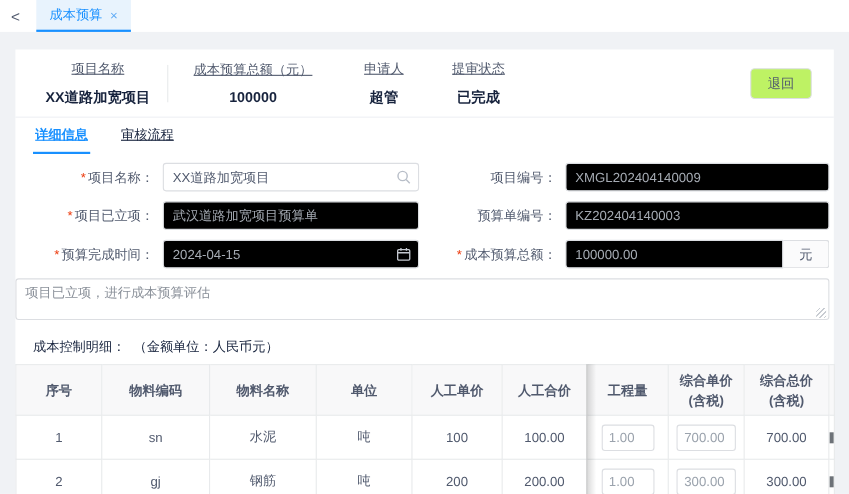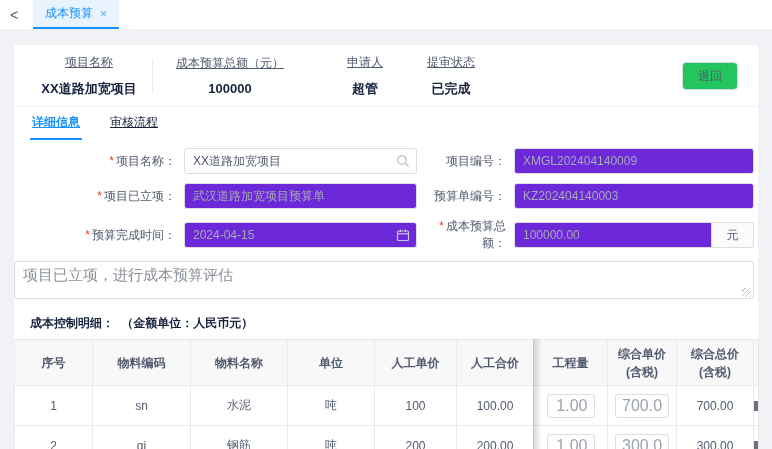--- a/index.html
+++ b/index.html
@@ -17,62 +17,62 @@
   .card { background:#fff; width:744px; height:410px; position:relative; }
 
   
   .summary { position:relative; height:62px; display:flex; align-items:center; padding:0 20px 0 16px; border-bottom:1px solid #eef0f4; }
   .sum-field { text-align:center; }
   .sum-label { font-size:12px; color:#515a6e; margin-bottom:9px;text-decoration:underline; }
   .sum-value { font-size:13px; color:#17233d; font-weight:700; }
   .sum-f1 { width:118px; }
   .sum-divider { width:1px; height:34px; background:#e8eaec; margin:0 4px; }
   .sum-f2 { width:130px; margin-left:8px; }
-  .sum-f3 { margin-left:52px; }
+  .sum-f3 { margin-left:36px; }
   .sum-f4 { margin-left:44px; }
-  .return-btn { position:absolute; right:20px; top:17px; height:28px; padding:0 15px; background:#22c55e; border:1px solid #dcdee2; border-radius:4px; font-size:12px; color:#515a6e; cursor:pointer; font-family:inherit; }
+  .return-btn { position:absolute; right:20px; top:17px; height:28px; padding:0 15px; background:#bef264; border:1px solid #dcdee2; border-radius:4px; font-size:12px; color:#515a6e; cursor:pointer; font-family:inherit; }
 
   
   .tabs { display:flex; align-items:stretch; height:33px; padding-left:16px; gap:26px; }
   .tab-item { display:flex; align-items:center; font-size:12px; color:#17233d; cursor:pointer; border-bottom:2px solid transparent; padding:0 2px;text-decoration:underline; }
   .tab-item.active { color:#1890ff; border-bottom-color:#1890ff; font-weight:700; }
 
   
   .form { padding:8px 4px 0 0; }
   .frow { display:flex; align-items:center; margin-bottom:9px; }
-  .flabel { width:134px; flex:none; text-align:right; font-size:12px; color:#515a6e; padding-right:8px;margin-left:36px; }
+  .flabel { width:134px; flex:none; text-align:right; font-size:12px; color:#515a6e; padding-right:8px; }
   .req { color:#ed4014; margin-right:2px; }
   .finput { position:relative; }
   .finput input { width:100%; height:26px; border:1px solid #dcdee2; border-radius:3px; padding:0 8px; font-size:12px; color:#515a6e; outline:none; background:#fff; font-family:inherit; }
   .finput.with-icon input { padding-right:26px; }
-  .finput.disabled input { background:#6d28d9; color:#a5abb3; }
+  .finput.disabled input { background:#000000; color:#a5abb3; }
   .icon-right { position:absolute; right:7px; top:6px; width:14px; height:14px; pointer-events:none; }
   .w-left { width:233px; }
   .rlabel { flex:1; text-align:right; font-size:12px; color:#515a6e; padding-right:8px; }
   .w-right { width:240px; flex:none; }
   .input-group { display:flex; width:240px; flex:none; }
   .input-group .finput { flex:1; }
   .input-group .finput input { border-radius:3px 0 0 3px; }
   .suffix { width:42px; flex:none; border:1px solid #dcdee2; border-left:none; border-radius:0 3px 3px 0; background:#fbfbfc; display:flex; align-items:center; justify-content:center; font-size:12px; color:#515a6e; }
   .frow-ta { display:flex; align-items:flex-start; margin-bottom:0; }
   .ta { flex:1; position:relative; }
-  .ta textarea { width:100%; height:38px; border:1px solid #dcdee2; border-radius:3px; padding:4px 8px; font-size:15px; color:#8a9099; background:#fff; resize:none; outline:none; font-family:inherit; }
+  .ta textarea { width:100%; height:38px; border:1px solid #dcdee2; border-radius:3px; padding:4px 8px; font-size:12px; color:#8a9099; background:#fff; resize:none; outline:none; font-family:inherit; }
   .ta .grip { position:absolute; right:3px; bottom:5px; width:9px; height:9px; background:repeating-linear-gradient(135deg, transparent 0 2px, #c8ccd2 2px 3px); pointer-events:none; }
 
   
-  .detail-head { padding:13px 2px 7px 16px; font-size:12px; font-weight:700; color:#17233d; }
+  .detail-head { padding:13px 2px 7px 16px; font-size:12px; font-weight:400; color:#17233d; }
   .detail-head .note { margin-left:4px; }
 
   
   .table-wrap { position:relative; width:744px; }
   table { border-collapse:collapse; table-layout:fixed; width:744px; }
   th,td { border:1px solid #e8eaec; text-align:center; font-size:12px; overflow:hidden; }
   thead th { height:46px; background:#f8f8f9; color:#515a6e; font-weight:700; padding:0 7px; line-height:1.5; }
   tbody td { height:40px; background:#fff; color:#515a6e; }
-  .cell-input { width:48px; height:24px; border:1px solid #dcdee2; border-radius:3px; padding:0 6px; font-size:16px; color:#9ba3ad; background:#fff; outline:none; text-align:right; font-family:inherit; }
+  .cell-input { width:48px; height:24px; border:1px solid #dcdee2; border-radius:3px; padding:0 6px; font-size:12px; color:#9ba3ad; background:#fff; outline:none; text-align:left; font-family:inherit; }
   .cell-input.wide { width:54px; }
   .fixed-shadow { position:absolute; top:0; left:519px; width:9px; height:100%; background:linear-gradient(to right, rgba(0,0,0,0.16), rgba(0,0,0,0)); pointer-events:none; }
   .clip-mark { display:inline-block; width:4px; height:10px; background:#6d7278; vertical-align:middle; }
 </style>
 </head>
 <body>
 
 <div class="tabbar">
   <span class="back">&lt;</span>
   <div class="doc-tab">

